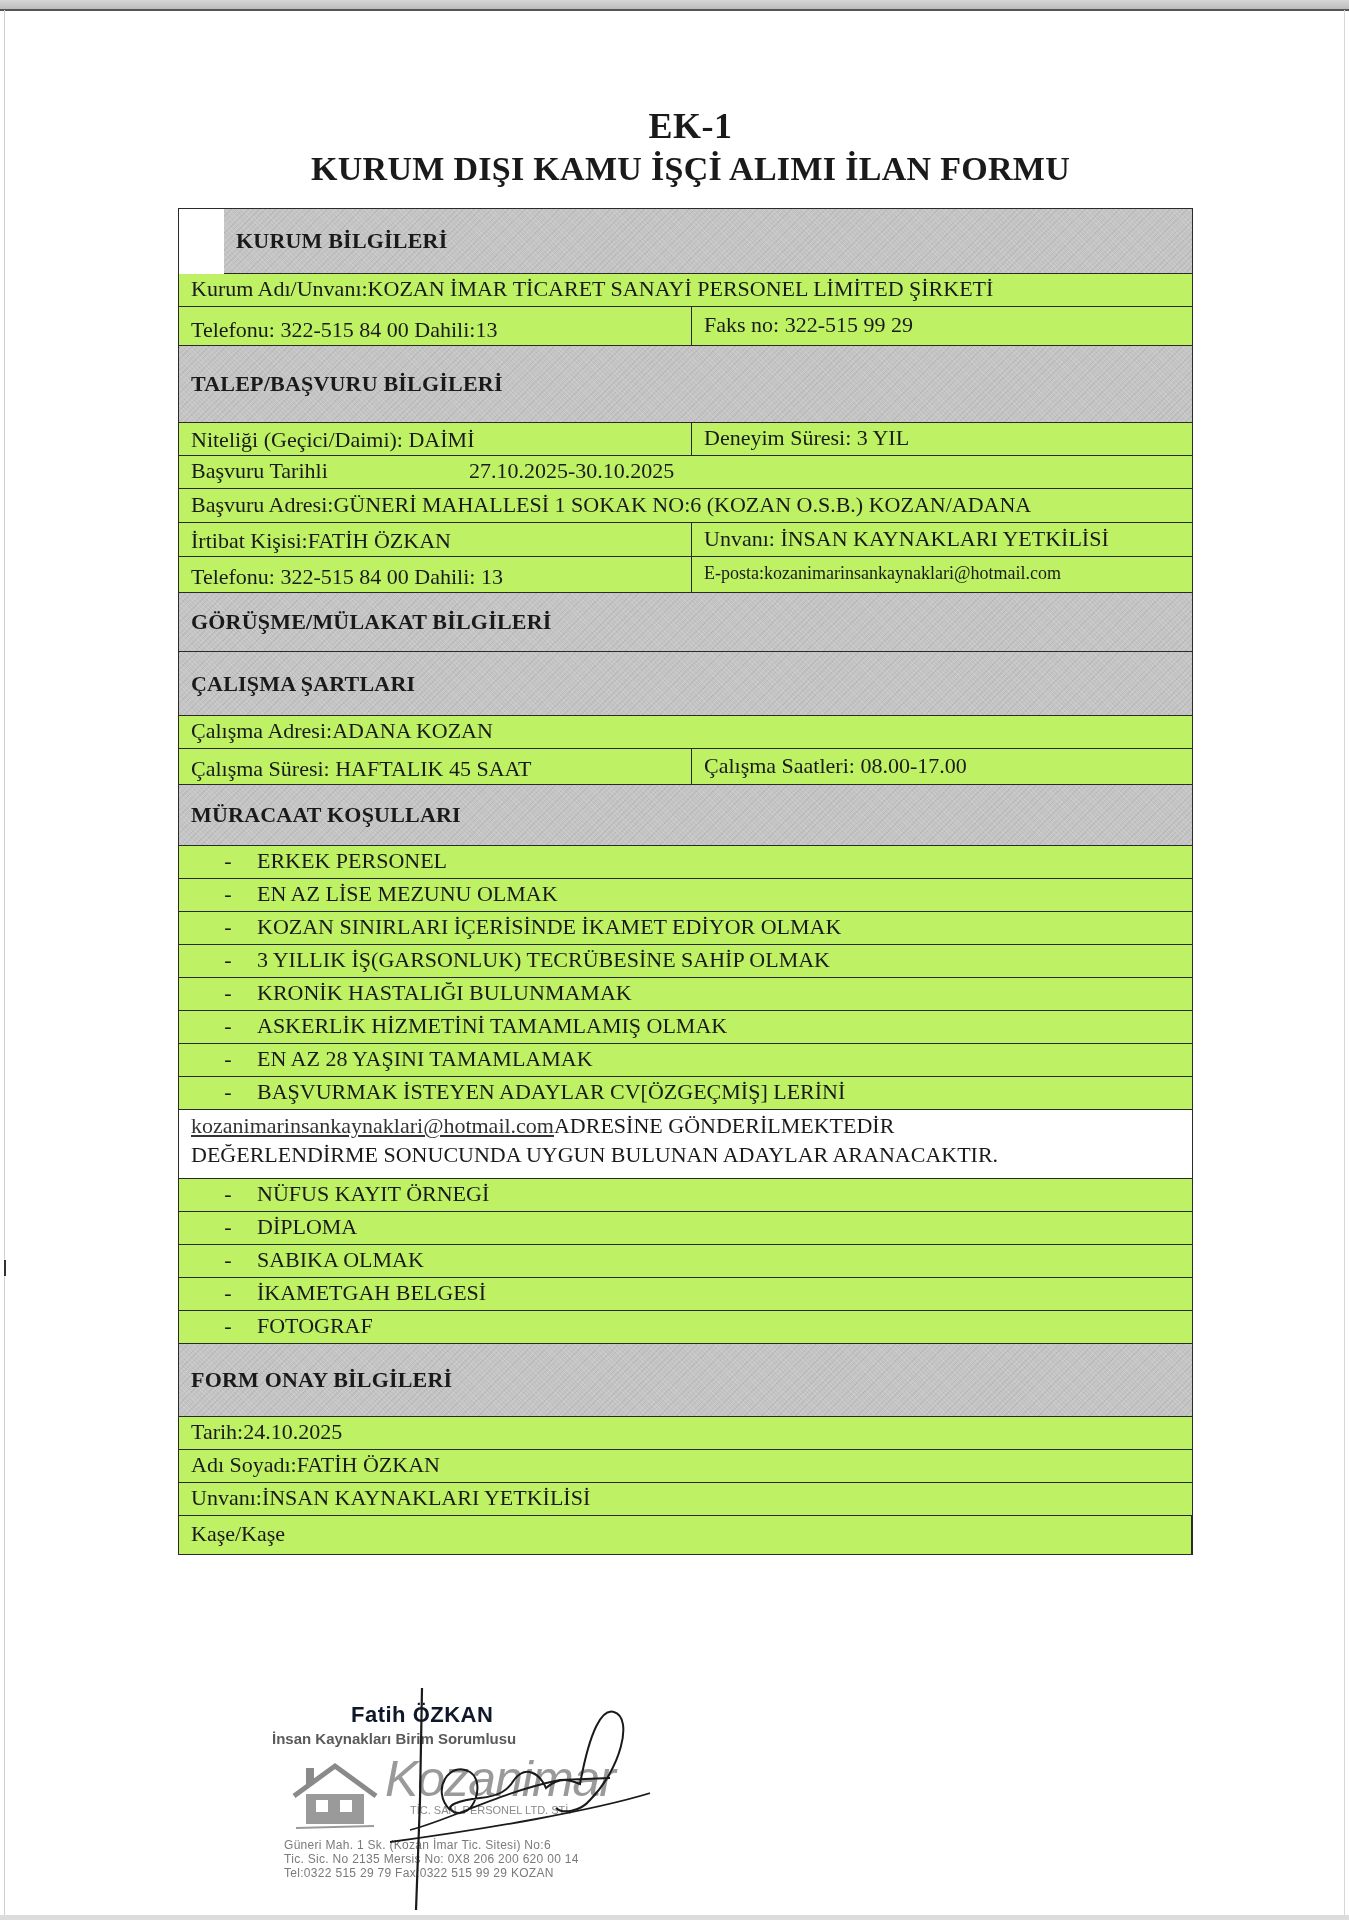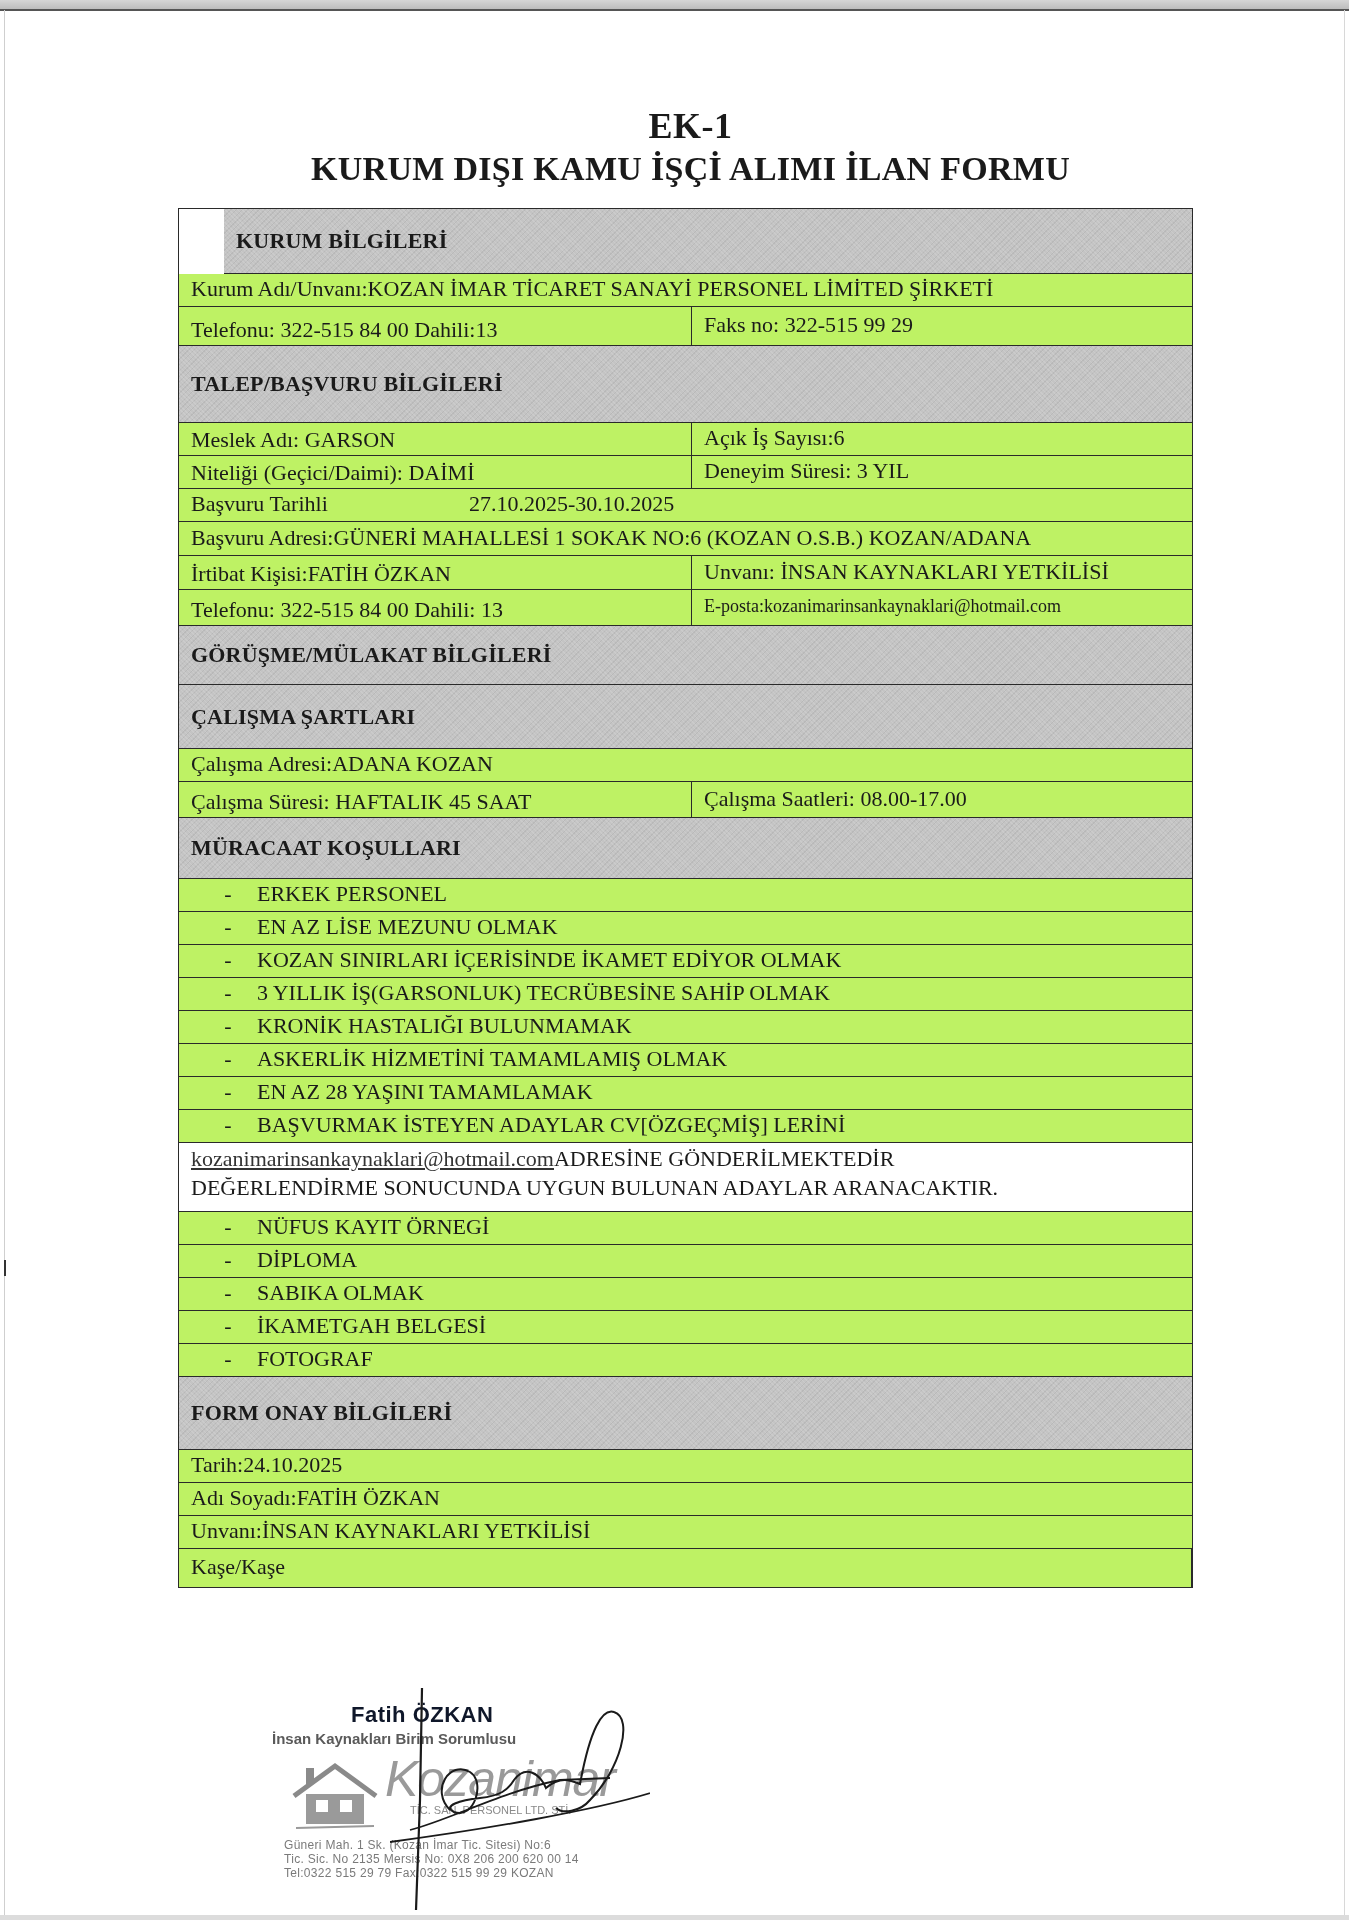--- a/index.html
+++ b/index.html
@@ -82,24 +82,20 @@
   <div class="row" style="height:32px;">
     <div class="cell c-full">Kurum Adı/Unvanı:KOZAN İMAR TİCARET SANAYİ PERSONEL LİMİTED ŞİRKETİ</div>
   </div>
   <div class="row" style="height:38px;">
     <div class="cell c-left">Telefonu: 322-515 84 00 Dahili:13</div>
     <div class="cell c-right">Faks no: 322-515 99 29</div>
   </div>
 
   <div class="sec" style="height:76px;">
     <span>TALEP/BAŞVURU BİLGİLERİ</span>
-  </div>
-  <div class="row" style="height:32px;">
-    <div class="cell c-left">Meslek Adı: GARSON</div>
-    <div class="cell c-right">Açık İş Sayısı:6</div>
   </div>
   <div class="row" style="height:32px;">
     <div class="cell c-left">Niteliği (Geçici/Daimi): DAİMİ</div>
     <div class="cell c-right">Deneyim Süresi: 3 YIL</div>
   </div>
   <div class="row" style="height:32px;">
     <div class="cell c-full">
       <span style="display:inline-block;width:278px;">Başvuru Tarihli</span><span>27.10.2025-30.10.2025</span>
     </div>
   </div>

